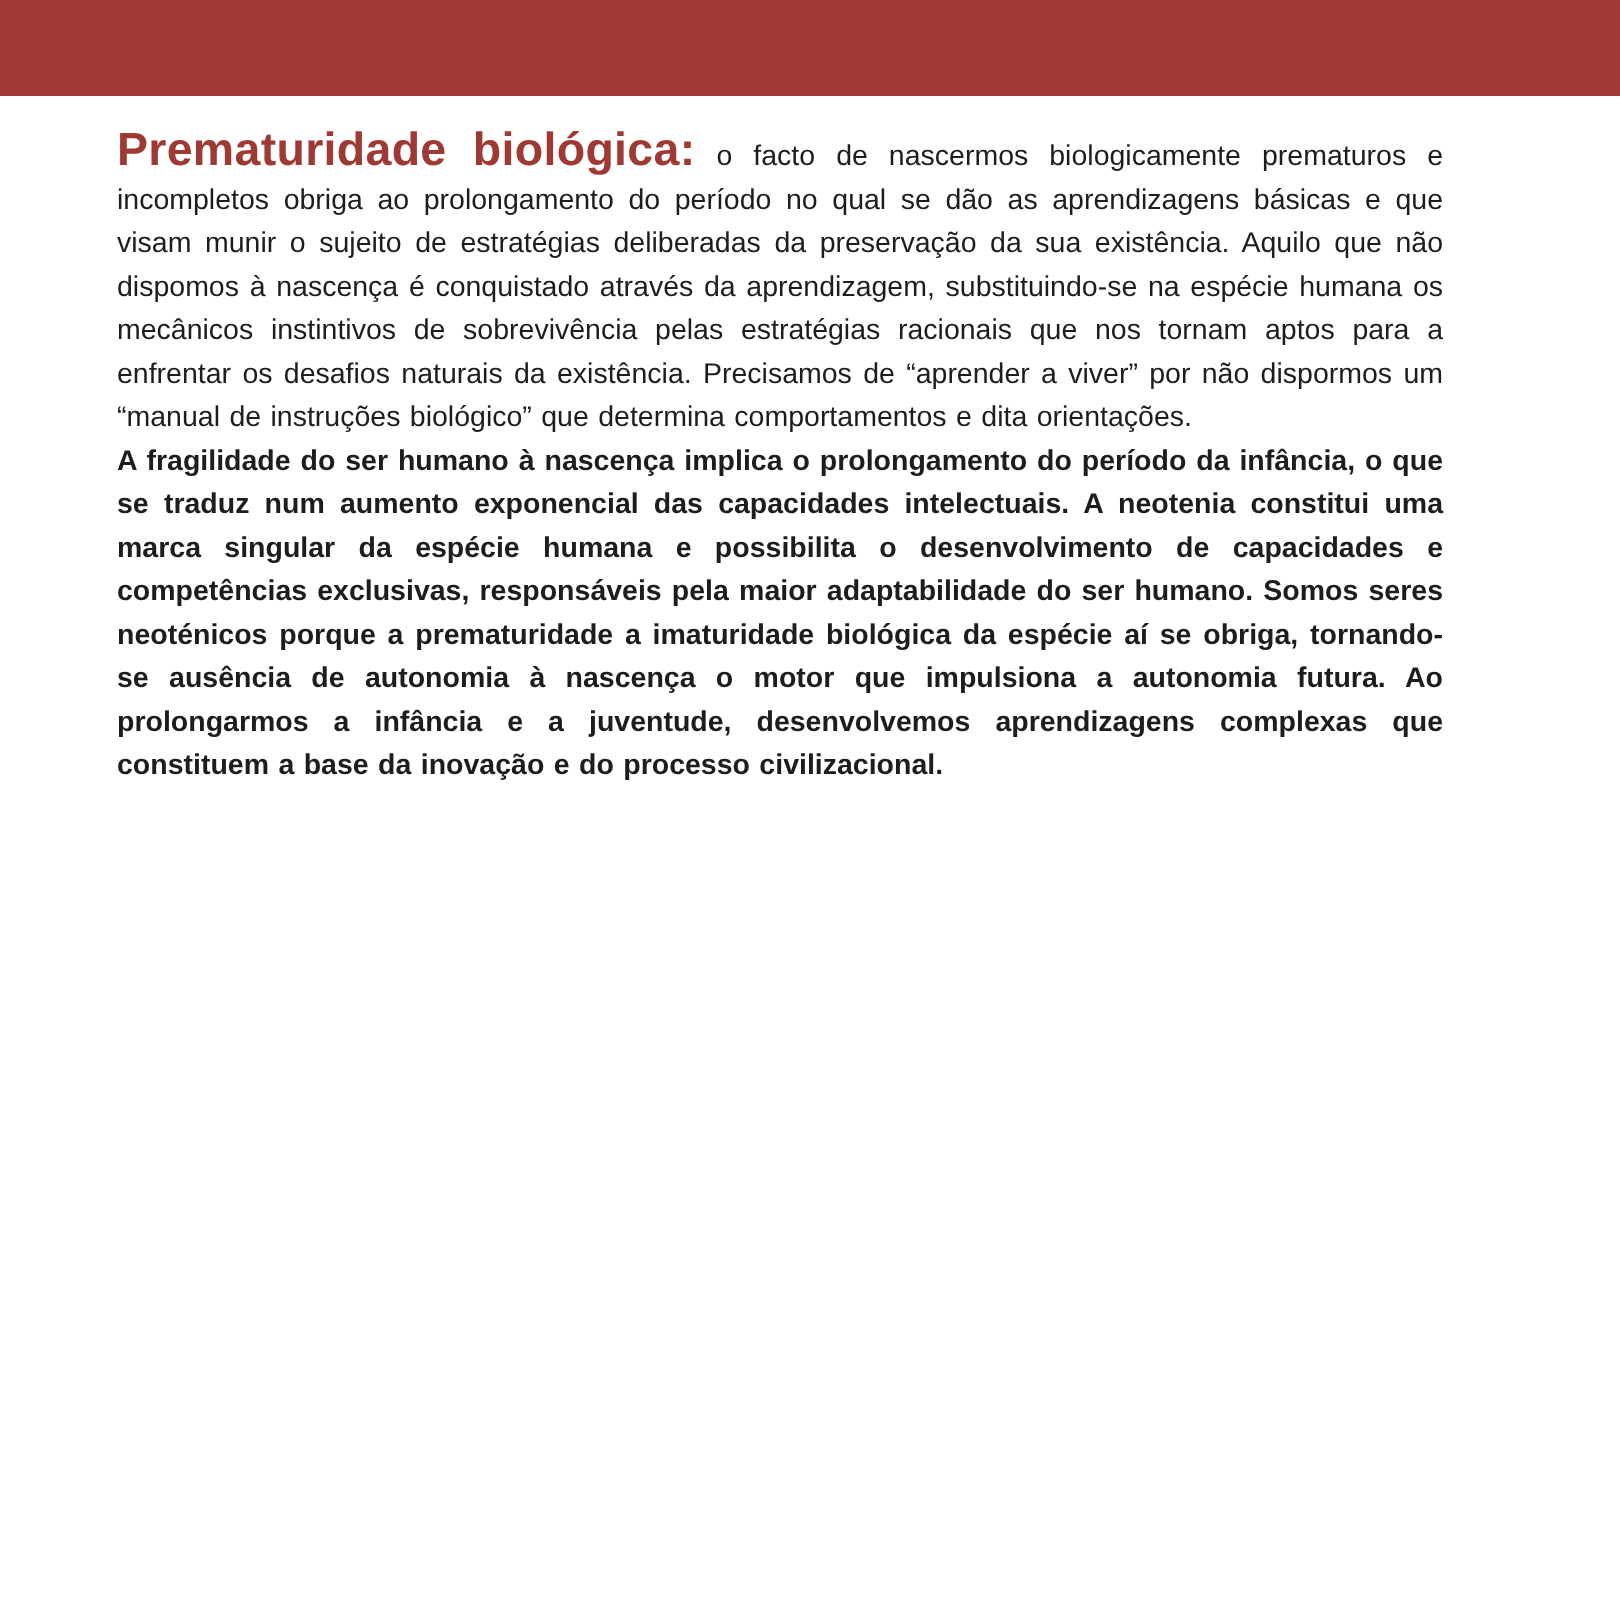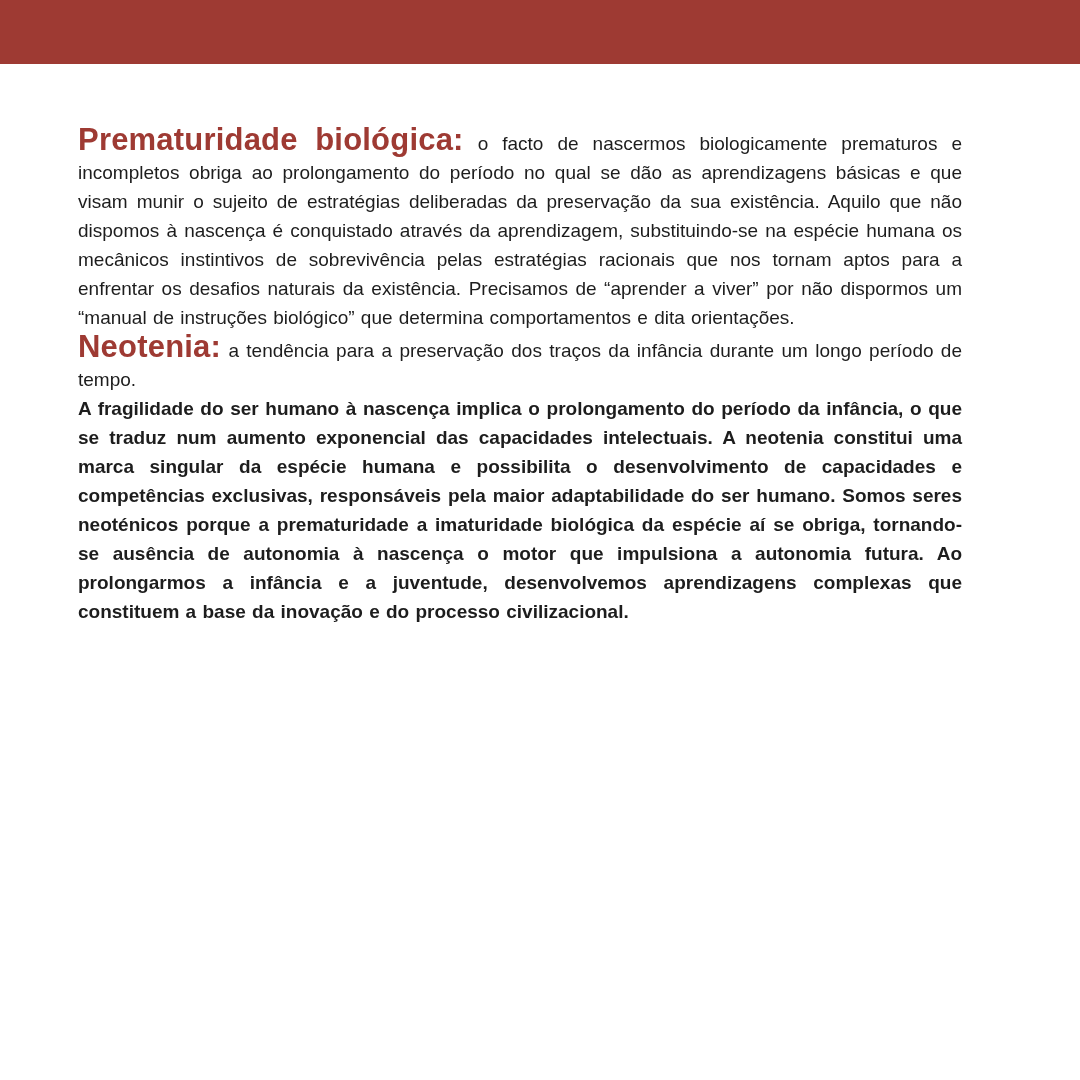--- a/index.html
+++ b/index.html
@@ -16,21 +16,20 @@
     overflow: hidden;
   }
   .top-bar {
     width: 100%;
     height: 64px;
     background: #9e3a33;
   }
   .content {
     padding: 21px 118px 0 78px;
     box-sizing: border-box;
-    margin-top: 40px;
   }
   p.para {
     margin: 0;
     font-size: 19px;
     line-height: 29px;
     text-align: justify;
     color: #1d1d1d;
     word-spacing: 1px;
   }
   .term-heading {
@@ -52,22 +51,18 @@
 
 <div class="top-bar"></div>
 
 <div class="content">
 
   <p class="para para-prematuridade">
     <span class="term-heading">Prematuridade biológica:</span>
     <span>o facto de nascermos biologicamente prematuros e incompletos obriga ao prolongamento do período no qual se dão as aprendizagens básicas e que visam munir o sujeito de estratégias deliberadas da preservação da sua existência. Aquilo que não dispomos à nascença é conquistado através da aprendizagem, substituindo-se na espécie humana os mecânicos instintivos de sobrevivência pelas estratégias racionais que nos tornam aptos para a enfrentar os desafios naturais da existência. Precisamos de “aprender a viver” por não dispormos um “manual de instruções biológico” que determina comportamentos e dita orientações.</span>
   </p>
 
-  <p class="para para-neotenia">
-    <span class="term-heading">Neotenia:</span>
-    <span>a tendência para a preservação dos traços da infância durante um longo período de tempo.</span>
-  </p>
 
   <p class="para para-fragilidade">
     <span>A fragilidade do ser humano à nascença implica o prolongamento do período da infância, o que se traduz num aumento exponencial das capacidades intelectuais. A neotenia constitui uma marca singular da espécie humana e possibilita o desenvolvimento de capacidades e competências exclusivas, responsáveis pela maior adaptabilidade do ser humano. Somos seres neoténicos porque a prematuridade a imaturidade biológica da espécie aí se obriga, tornando-se ausência de autonomia à nascença o motor que impulsiona a autonomia futura. Ao prolongarmos a infância e a juventude, desenvolvemos aprendizagens complexas que constituem a base da inovação e do processo civilizacional.</span>
   </p>
 
 </div>
 
 </body></html>

